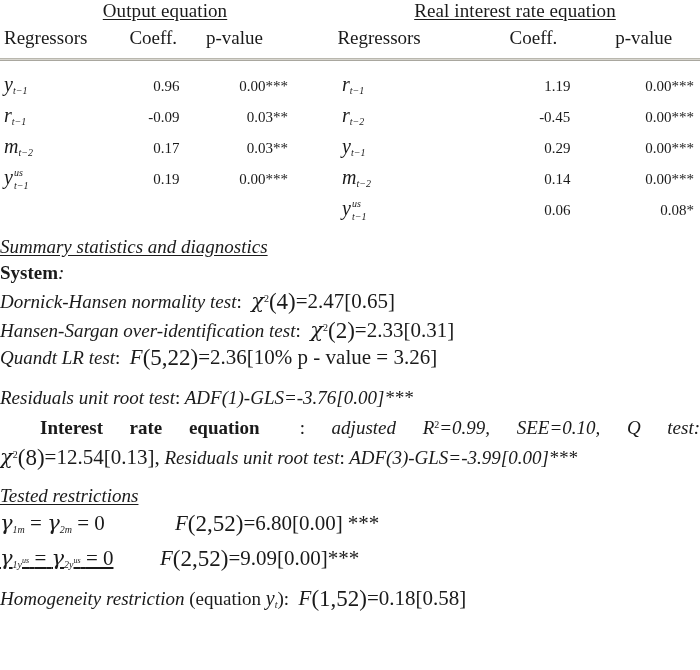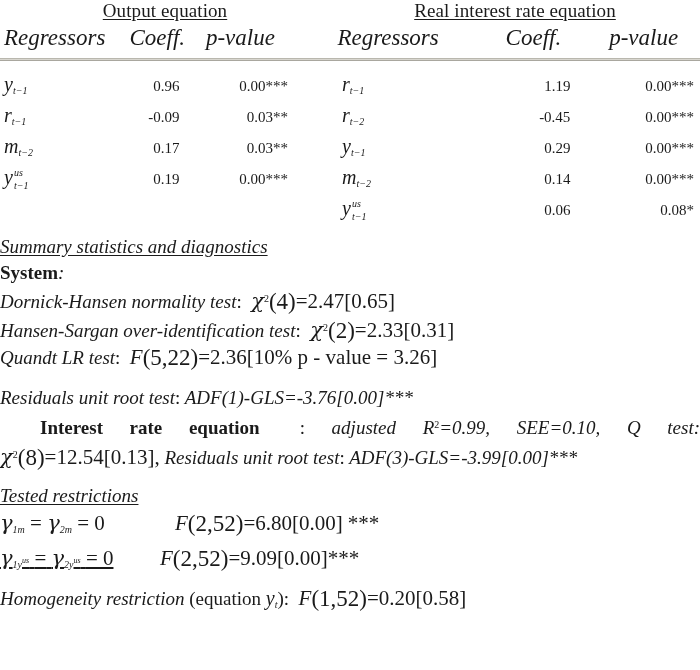--- a/index.html
+++ b/index.html
@@ -40,23 +40,21 @@
     text-underline-offset: 2px;
   }
   .title-left  { width: 330px; }
   .title-right { width: 370px; }
 
   
   .colheads {
     display: flex;
     height: 32px;
     align-items: flex-start;
-    font-style: italic;
-    font-size: 23px;
-    justify-content: flex-end;
+    font-size: 19px;
   }
   .ch { line-height: 24px; }
   .ch-regressors-l { width: 128px; padding-left: 4px; }
   .ch-coeff-l      { width: 78px;  text-align: left; }
   .ch-pval-l       { width: 124px; text-align: left; }
   .ch-regressors-r { width: 145px; padding-left: 10px; }
   .ch-coeff-r      { width: 110px; text-align: center; }
   .ch-pval-r       { width: 115px; text-align: center; }
 
   .rule {
@@ -320,16 +318,16 @@
       </div>
       <div class="restr-rhs">
         <span class="restr-lhs">F</span><span class="mathbig paren">(2,52)</span><span class="mathbig">=</span><span class="mathbig">9.09</span><span class="mathbig">[0.00]</span><span class="mathbig">***</span>
       </div>
     </div>
 
     <div class="last-line">
       <span style="font-style:italic">Homogeneity restriction</span>
       <span>(equation</span>
       <span style="font-style:italic;font-size:20px">y</span><sub>t</sub><span>):</span>&nbsp;
-      <span class="restr-lhs">F</span><span class="mathbig paren">(1,52)</span><span class="mathbig">=</span><span class="mathbig">0.20</span><span class="mathbig">[0.58]</span>
+      <span class="restr-lhs">F</span><span class="mathbig paren">(1,52)</span><span class="mathbig">=</span><span class="mathbig">0.18</span><span class="mathbig">[0.58]</span>
     </div>
   </div>
 </div>
 
 </body></html>

